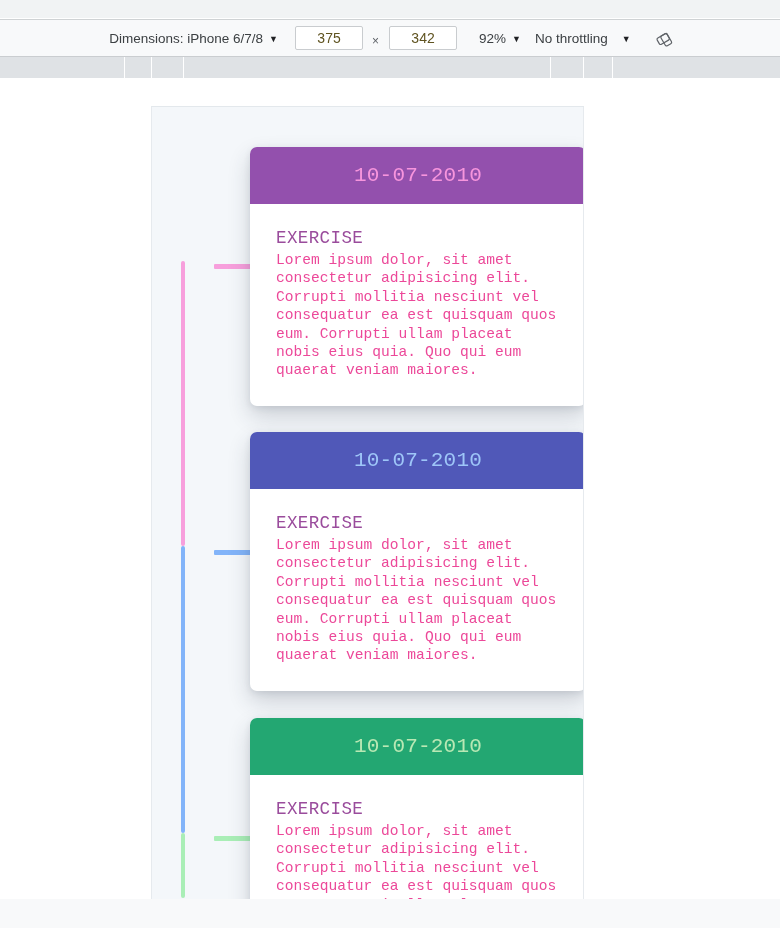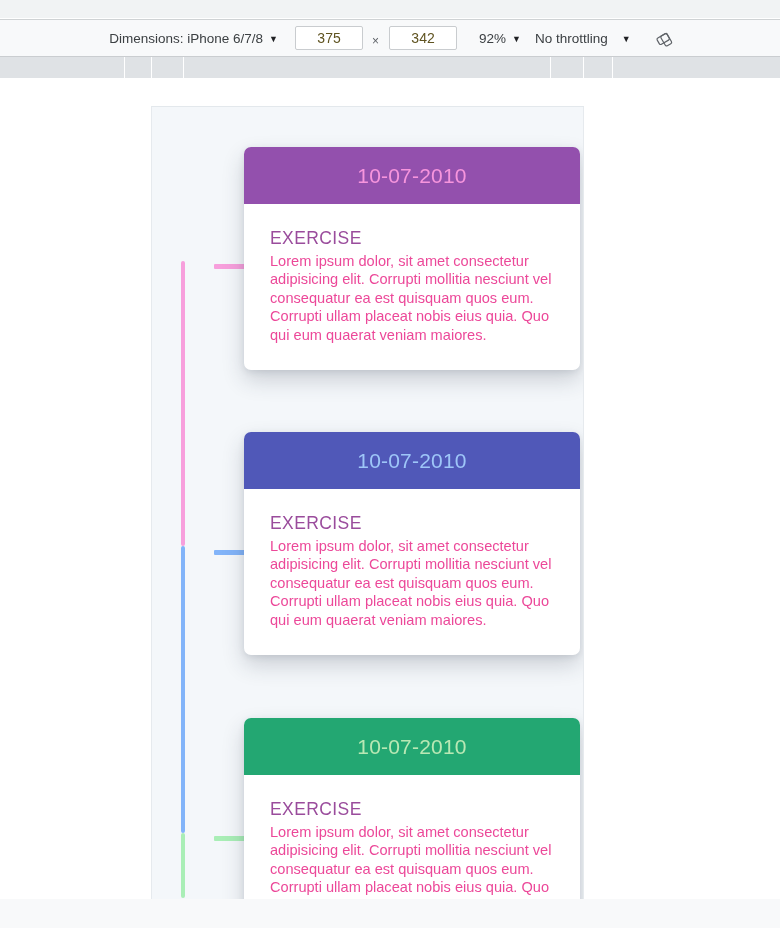--- a/index.html
+++ b/index.html
@@ -128,26 +128,27 @@
     position: absolute;
     left: 62px;
     height: 5px;
     width: 42px;
     border-radius: 1px;
   }
 
   
   .card {
     position: absolute;
-    left: 92px;
+    left: 98px;
     width: 336px;
     background: #ffffff;
     border-radius: 7px;
     box-shadow: 0 10px 22px rgba(40,50,70,0.20), 0 2px 6px rgba(40,50,70,0.10);
     overflow: hidden;
+    font-family: Liberation Mono, monospace;
   }
   .card-header {
     height: 57px;
     display: flex; align-items: center; justify-content: center;
     font-size: 21px;
     letter-spacing: 0.2px;
   }
   .card-body {
     padding: 24px 26px 26px 26px;
   }

